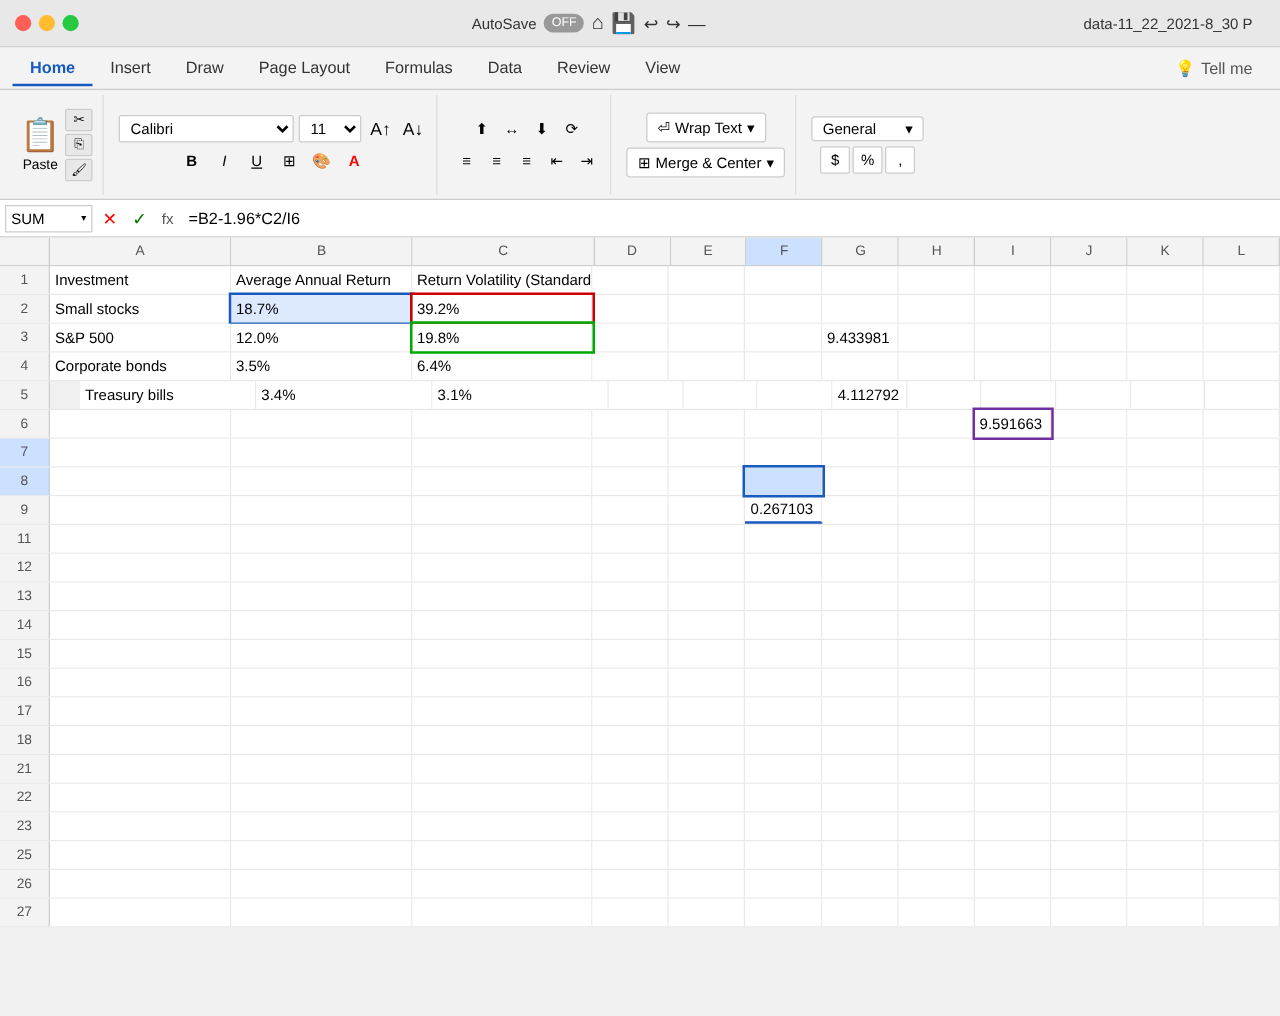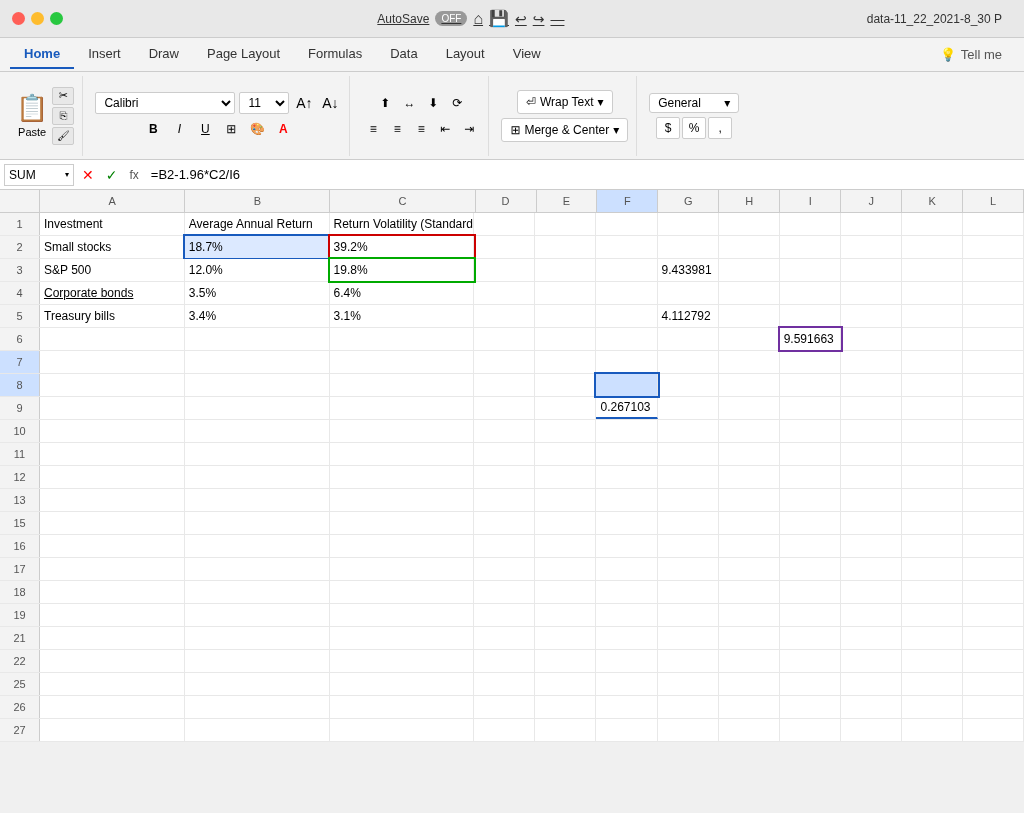--- a/index.html
+++ b/index.html
@@ -12,21 +12,21 @@
       display: flex;
       align-items: center;
       padding: 0 12px;
       border-bottom: 1px solid #ccc;
     }
     .traffic-lights { display: flex; gap: 6px; margin-right: 12px; }
     .traffic-light { width: 13px; height: 13px; border-radius: 50%; }
     .tl-red { background: #ff5f57; }
     .tl-yellow { background: #febc2e; }
     .tl-green { background: #28c840; }
-    .title-center { flex: 1; text-align: left; font-size: 12px; color: #333; display: flex; align-items: center; justify-content: center; gap: 6px; text-decoration: underline; }
+    .title-center { flex: 1; text-align: left; font-size: 12px; color: #333; display: flex; align-items: center; justify-content: center; gap: 6px; }
     .autosave-badge { display: flex; align-items: center; gap: 4px; font-size: 11px; }
     .toggle-off { background: #999; border-radius: 10px; padding: 2px 6px; color: white; font-size: 10px; }
     .title-filename { font-size: 12px; color: #333; margin-left: auto; margin-right: 10px; }
 
     
     #ribbon-tabs {
       background: #f3f3f3;
       display: flex;
       align-items: center;
       padding: 0 10px;
@@ -156,21 +156,21 @@
   <div class="title-filename">data-11_22_2021-8_30 P</div>
 </div>
 
 <div id="ribbon-tabs">
   <div class="ribbon-tab active">Home</div>
   <div class="ribbon-tab">Insert</div>
   <div class="ribbon-tab">Draw</div>
   <div class="ribbon-tab">Page Layout</div>
   <div class="ribbon-tab">Formulas</div>
   <div class="ribbon-tab">Data</div>
-  <div class="ribbon-tab">Layout</div>
+  <div class="ribbon-tab">Review</div>
   <div class="ribbon-tab">View</div>
   <div class="tell-me">
     <span>💡</span>
     <span>Tell me</span>
   </div>
 </div>
 
 <div id="ribbon-toolbar">
 
   <div class="ribbon-section">
@@ -323,37 +323,37 @@
       <div class="cell" style="width:65px;">9.433981</div>
       <div class="cell" style="width:65px;"></div>
       <div class="cell" style="width:65px;"></div>
       <div class="cell" style="width:65px;"></div>
       <div class="cell" style="width:65px;"></div>
       <div class="cell" style="width:65px;"></div>
     </div>
 
     <div class="spreadsheet-row">
       <div class="row-header">4</div>
-      <div class="cell" style="width:155px;text-decoration:underline;">Corporate bonds</div>
+      <div class="cell" style="width:155px;">Corporate bonds</div>
       <div class="cell" style="width:155px;">3.5%</div>
       <div class="cell" style="width:155px;">6.4%</div>
       <div class="cell" style="width:65px;"></div>
       <div class="cell" style="width:65px;"></div>
       <div class="cell" style="width:65px;"></div>
       <div class="cell" style="width:65px;"></div>
       <div class="cell" style="width:65px;"></div>
       <div class="cell" style="width:65px;"></div>
       <div class="cell" style="width:65px;"></div>
       <div class="cell" style="width:65px;"></div>
       <div class="cell" style="width:65px;"></div>
     </div>
 
     <div class="spreadsheet-row">
       <div class="row-header">5</div>
-      <div class="cell" style="width:155px;">Treasury bills</div>
+      <div class="cell" style="width:155px;margin-left:24px;">Treasury bills</div>
       <div class="cell" style="width:155px;">3.4%</div>
       <div class="cell" style="width:155px;">3.1%</div>
       <div class="cell" style="width:65px;"></div>
       <div class="cell" style="width:65px;"></div>
       <div class="cell" style="width:65px;"></div>
       <div class="cell" style="width:65px;">4.112792</div>
       <div class="cell" style="width:65px;"></div>
       <div class="cell" style="width:65px;"></div>
       <div class="cell" style="width:65px;"></div>
       <div class="cell" style="width:65px;"></div>
@@ -422,35 +422,20 @@
       <div class="cell" style="width:65px;"></div>
       <div class="cell" style="width:65px;"></div>
       <div class="cell" style="width:65px;"></div>
       <div class="cell" style="width:65px;"></div>
       <div class="cell" style="width:65px;"></div>
       <div class="cell" style="width:65px;"></div>
     </div>
 
     <div id="empty-rows">
         <div class="spreadsheet-row">
-          <div class="row-header">10</div>
-          <div class="cell" style="width: 155px;"></div>
-          <div class="cell" style="width: 155px;"></div>
-          <div class="cell" style="width: 155px;"></div>
-          <div class="cell" style="width: 65px;"></div>
-          <div class="cell" style="width: 65px;"></div>
-          <div class="cell" style="width: 65px;"></div>
-          <div class="cell" style="width: 65px;"></div>
-          <div class="cell" style="width: 65px;"></div>
-          <div class="cell" style="width: 65px;"></div>
-          <div class="cell" style="width: 65px;"></div>
-          <div class="cell" style="width: 65px;"></div>
-          <div class="cell" style="width: 65px;"></div>
-        </div>
-        <div class="spreadsheet-row">
           <div class="row-header">11</div>
           <div class="cell" style="width: 155px;"></div>
           <div class="cell" style="width: 155px;"></div>
           <div class="cell" style="width: 155px;"></div>
           <div class="cell" style="width: 65px;"></div>
           <div class="cell" style="width: 65px;"></div>
           <div class="cell" style="width: 65px;"></div>
           <div class="cell" style="width: 65px;"></div>
           <div class="cell" style="width: 65px;"></div>
           <div class="cell" style="width: 65px;"></div>
@@ -482,20 +467,35 @@
           <div class="cell" style="width: 65px;"></div>
           <div class="cell" style="width: 65px;"></div>
           <div class="cell" style="width: 65px;"></div>
           <div class="cell" style="width: 65px;"></div>
           <div class="cell" style="width: 65px;"></div>
           <div class="cell" style="width: 65px;"></div>
           <div class="cell" style="width: 65px;"></div>
           <div class="cell" style="width: 65px;"></div>
         </div>
         <div class="spreadsheet-row">
+          <div class="row-header">14</div>
+          <div class="cell" style="width: 155px;"></div>
+          <div class="cell" style="width: 155px;"></div>
+          <div class="cell" style="width: 155px;"></div>
+          <div class="cell" style="width: 65px;"></div>
+          <div class="cell" style="width: 65px;"></div>
+          <div class="cell" style="width: 65px;"></div>
+          <div class="cell" style="width: 65px;"></div>
+          <div class="cell" style="width: 65px;"></div>
+          <div class="cell" style="width: 65px;"></div>
+          <div class="cell" style="width: 65px;"></div>
+          <div class="cell" style="width: 65px;"></div>
+          <div class="cell" style="width: 65px;"></div>
+        </div>
+        <div class="spreadsheet-row">
           <div class="row-header">15</div>
           <div class="cell" style="width: 155px;"></div>
           <div class="cell" style="width: 155px;"></div>
           <div class="cell" style="width: 155px;"></div>
           <div class="cell" style="width: 65px;"></div>
           <div class="cell" style="width: 65px;"></div>
           <div class="cell" style="width: 65px;"></div>
           <div class="cell" style="width: 65px;"></div>
           <div class="cell" style="width: 65px;"></div>
           <div class="cell" style="width: 65px;"></div>
@@ -542,35 +542,20 @@
           <div class="cell" style="width: 65px;"></div>
           <div class="cell" style="width: 65px;"></div>
           <div class="cell" style="width: 65px;"></div>
           <div class="cell" style="width: 65px;"></div>
           <div class="cell" style="width: 65px;"></div>
           <div class="cell" style="width: 65px;"></div>
           <div class="cell" style="width: 65px;"></div>
           <div class="cell" style="width: 65px;"></div>
         </div>
         <div class="spreadsheet-row">
-          <div class="row-header">19</div>
-          <div class="cell" style="width: 155px;"></div>
-          <div class="cell" style="width: 155px;"></div>
-          <div class="cell" style="width: 155px;"></div>
-          <div class="cell" style="width: 65px;"></div>
-          <div class="cell" style="width: 65px;"></div>
-          <div class="cell" style="width: 65px;"></div>
-          <div class="cell" style="width: 65px;"></div>
-          <div class="cell" style="width: 65px;"></div>
-          <div class="cell" style="width: 65px;"></div>
-          <div class="cell" style="width: 65px;"></div>
-          <div class="cell" style="width: 65px;"></div>
-          <div class="cell" style="width: 65px;"></div>
-        </div>
-        <div class="spreadsheet-row">
           <div class="row-header">21</div>
           <div class="cell" style="width: 155px;"></div>
           <div class="cell" style="width: 155px;"></div>
           <div class="cell" style="width: 155px;"></div>
           <div class="cell" style="width: 65px;"></div>
           <div class="cell" style="width: 65px;"></div>
           <div class="cell" style="width: 65px;"></div>
           <div class="cell" style="width: 65px;"></div>
           <div class="cell" style="width: 65px;"></div>
           <div class="cell" style="width: 65px;"></div>
@@ -587,20 +572,35 @@
           <div class="cell" style="width: 65px;"></div>
           <div class="cell" style="width: 65px;"></div>
           <div class="cell" style="width: 65px;"></div>
           <div class="cell" style="width: 65px;"></div>
           <div class="cell" style="width: 65px;"></div>
           <div class="cell" style="width: 65px;"></div>
           <div class="cell" style="width: 65px;"></div>
           <div class="cell" style="width: 65px;"></div>
         </div>
         <div class="spreadsheet-row">
+          <div class="row-header">23</div>
+          <div class="cell" style="width: 155px;"></div>
+          <div class="cell" style="width: 155px;"></div>
+          <div class="cell" style="width: 155px;"></div>
+          <div class="cell" style="width: 65px;"></div>
+          <div class="cell" style="width: 65px;"></div>
+          <div class="cell" style="width: 65px;"></div>
+          <div class="cell" style="width: 65px;"></div>
+          <div class="cell" style="width: 65px;"></div>
+          <div class="cell" style="width: 65px;"></div>
+          <div class="cell" style="width: 65px;"></div>
+          <div class="cell" style="width: 65px;"></div>
+          <div class="cell" style="width: 65px;"></div>
+        </div>
+        <div class="spreadsheet-row">
           <div class="row-header">25</div>
           <div class="cell" style="width: 155px;"></div>
           <div class="cell" style="width: 155px;"></div>
           <div class="cell" style="width: 155px;"></div>
           <div class="cell" style="width: 65px;"></div>
           <div class="cell" style="width: 65px;"></div>
           <div class="cell" style="width: 65px;"></div>
           <div class="cell" style="width: 65px;"></div>
           <div class="cell" style="width: 65px;"></div>
           <div class="cell" style="width: 65px;"></div>

